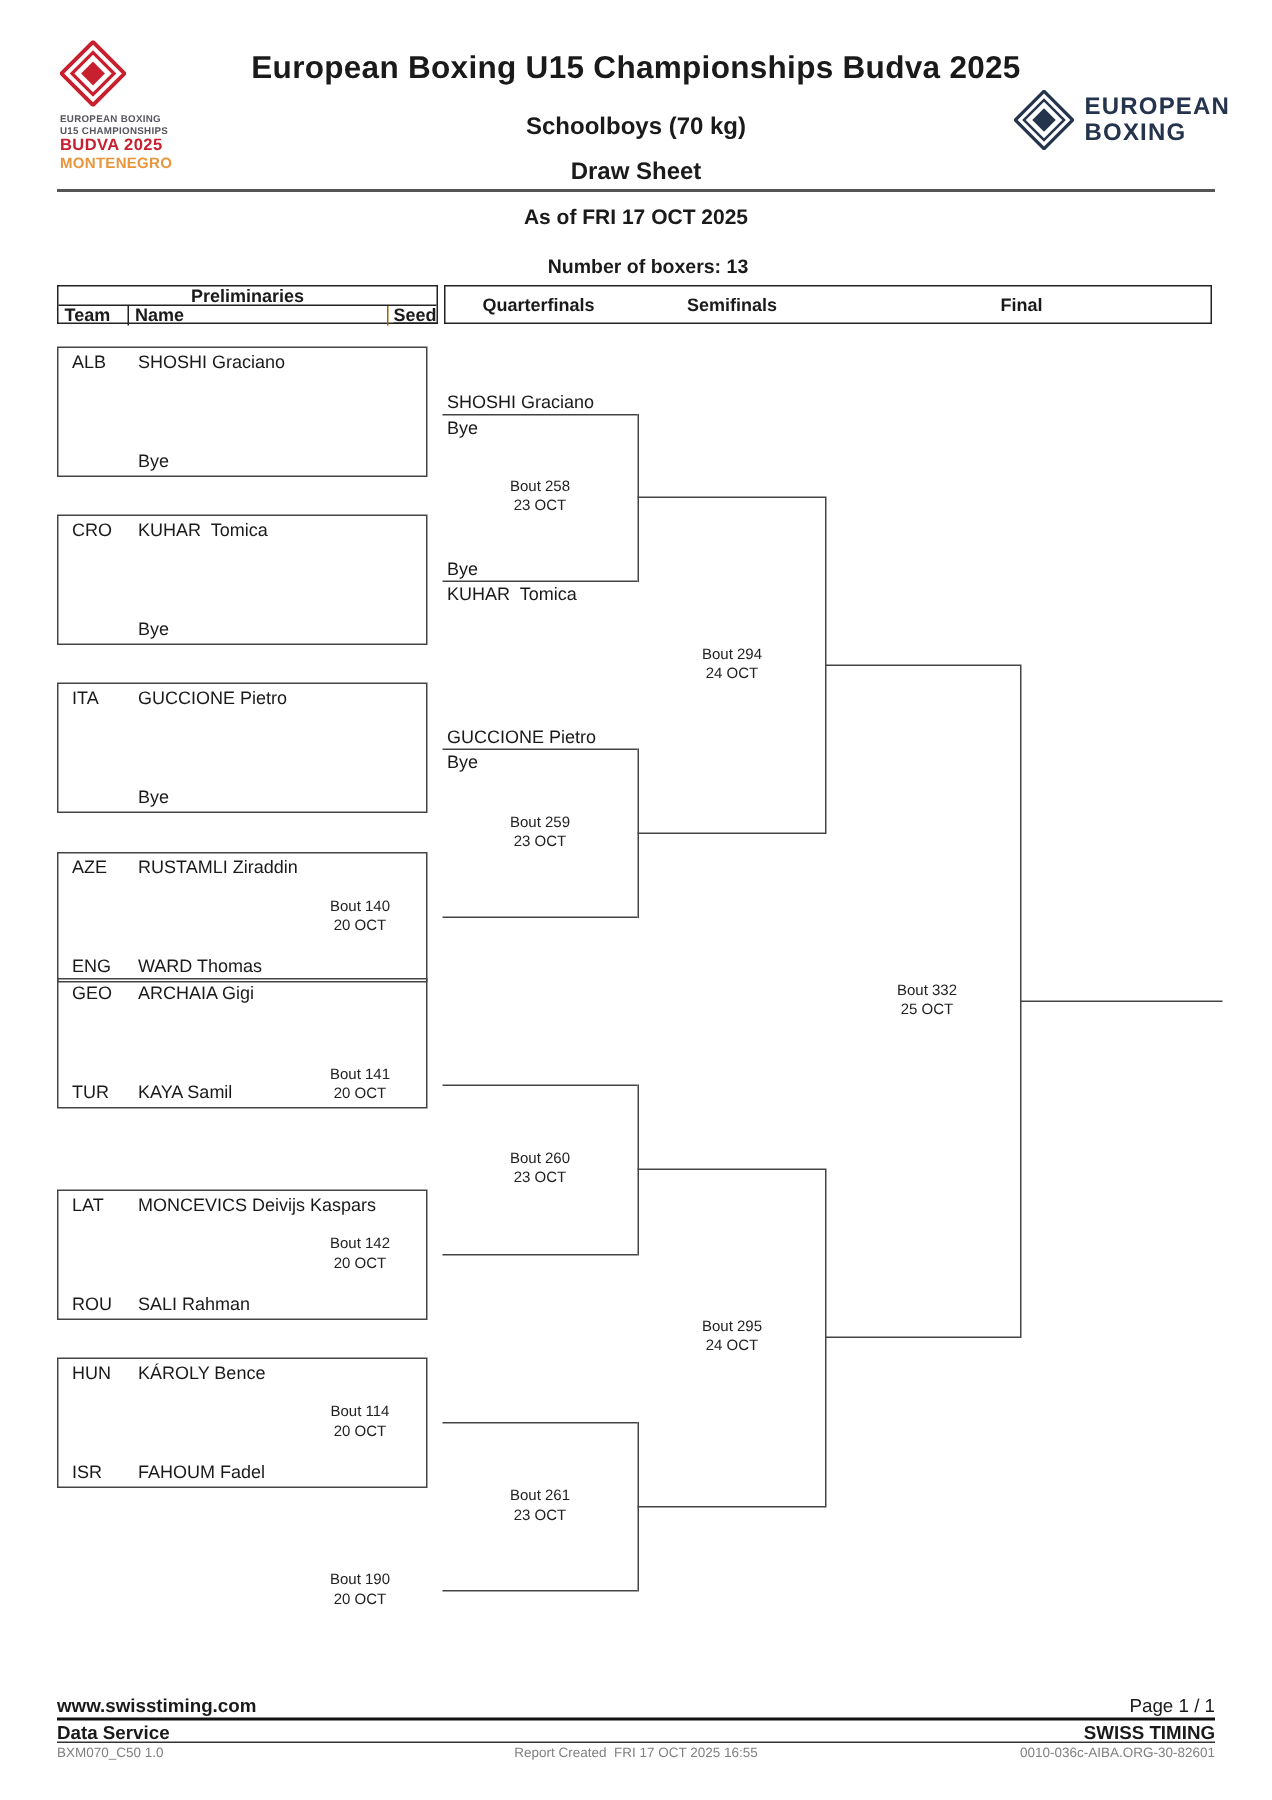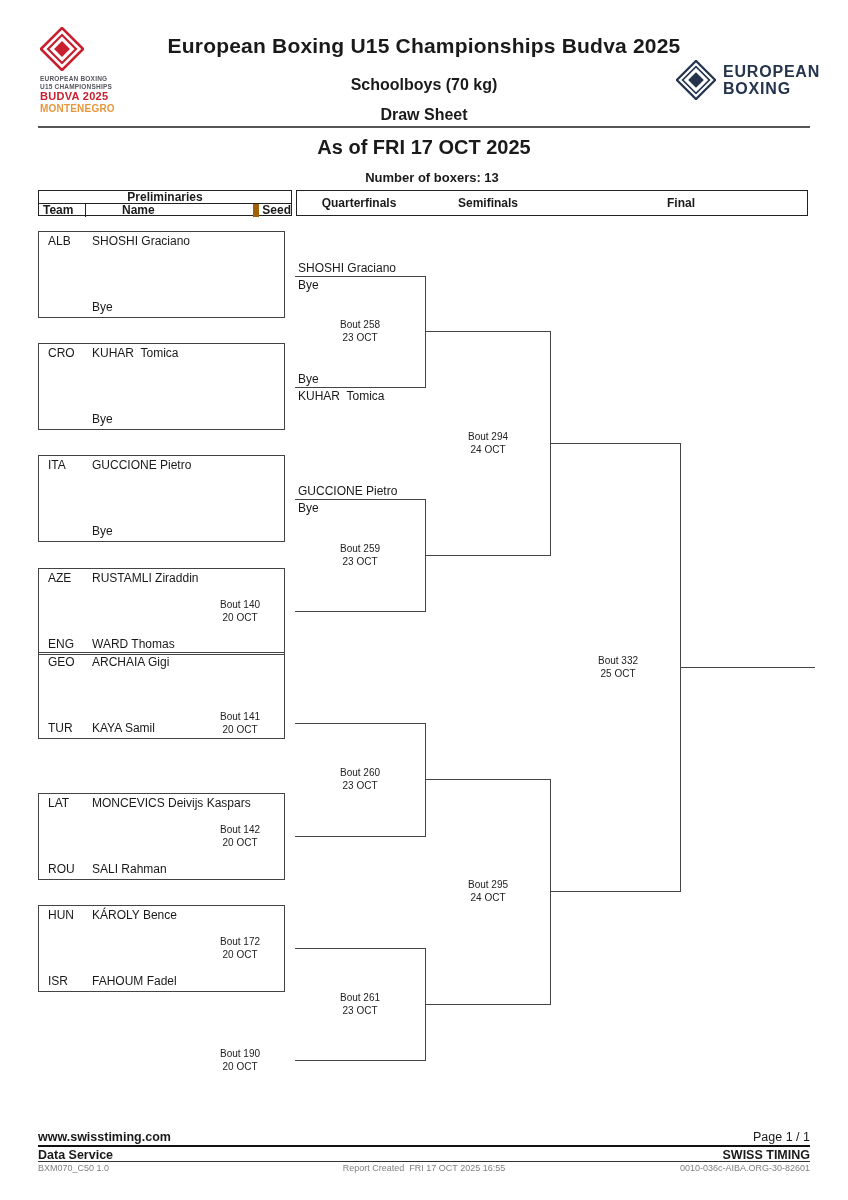--- a/index.html
+++ b/index.html
@@ -5,36 +5,36 @@
   html,body{margin:0;padding:0;background:#e8e8e8;}
   .page{position:relative;width:848px;height:1200px;background:#ffffff;margin:0 auto;
         font-family:"Liberation Sans", sans-serif;color:#1a1a1a;overflow:hidden;}
   .abs{position:absolute;}
   .b{font-weight:bold;}
   .center{text-align:center;}
   
   .title{left:0;right:0;top:34px;font-size:21px;letter-spacing:0.2px;}
   .subtitle{left:0;right:0;top:76px;font-size:16px;}
   .drawsheet{left:0;right:0;top:106px;font-size:16px;}
-  .asof{left:0;right:0;top:136px;font-size:20px;}
+  .asof{left:0;right:0;top:136px;font-size:14px;}
   .nboxers{left:16px;right:0;top:170px;font-size:13px;}
   .hrule{left:38px;width:772px;height:2px;background:#555;top:126px;}
   
   .logoL{left:40px;top:27px;width:100px;line-height:1.15;}
   .logoL .t1{font-size:6.5px;font-weight:bold;color:#55565e;letter-spacing:0.2px;}
   .logoL .t2{font-size:11px;font-weight:bold;color:#c8202f;letter-spacing:0.3px;}
   .logoL .t3{font-size:10px;font-weight:bold;color:#e8963c;letter-spacing:0.2px;}
   .logoR{left:676px;top:60px;display:flex;align-items:center;gap:7px;}
   .logoR .txt{font-size:16px;line-height:17px;font-weight:bold;color:#24344d;letter-spacing:0.8px;}
   
   .thead-left{left:38px;top:190px;width:254px;height:26px;border:1px solid #222;box-sizing:border-box;font-size:12px;}
   .thead-left .r1{height:12px;line-height:12px;border-bottom:1px solid #222;text-align:center;font-weight:bold;}
   .thead-left .r2{display:flex;height:13px;line-height:13px;font-weight:bold;}
   .thead-left .c-team{width:47px;border-right:1px solid #222;padding-left:4px;box-sizing:border-box;}
-  .thead-left .c-name{flex:1;border-right:6px solid #a16207;padding-left:4px;margin-left:32px;}
+  .thead-left .c-name{flex:1;border-right:1px solid #a16207;padding-left:4px;}
   .thead-left .c-seed{width:32px;text-align:right;text-decoration:underline;}
   .thead-right{left:296px;top:190px;width:512px;height:26px;border:1px solid #222;box-sizing:border-box;font-size:12px;font-weight:bold;}
   .thead-right span{position:absolute;top:0;height:24px;line-height:24px;transform:translateX(-50%);}
   
   .pbox{left:38px;width:247px;height:87px;border:1px solid #444;box-sizing:border-box;font-size:12px;}
   .pteam{position:absolute;left:9px;}
   .pname{position:absolute;left:53px;white-space:pre;}
   .rowtop{top:2px;}
   .rowbot{bottom:3px;}
   .hline{height:1px;background:#444;}
@@ -150,21 +150,21 @@
   </div>
   <div class="abs bout" style="left:240px;top:723px">
     <div>Bout 141</div>
     <div>20 OCT</div>
   </div>
   <div class="abs bout" style="left:240px;top:836px">
     <div>Bout 142</div>
     <div>20 OCT</div>
   </div>
   <div class="abs bout" style="left:240px;top:948px">
-    <div>Bout 172</div>
+    <div>Bout 114</div>
     <div>20 OCT</div>
   </div>
   <div class="abs bout" style="left:240px;top:1060px">
     <div>Bout 190</div>
     <div>20 OCT</div>
   </div>
 
   <span class="abs qfname" style="top:261px">SHOSHI Graciano</span>
   <span class="abs qfname" style="top:278px">Bye</span>
   <span class="abs qfname" style="top:372px">Bye</span>

